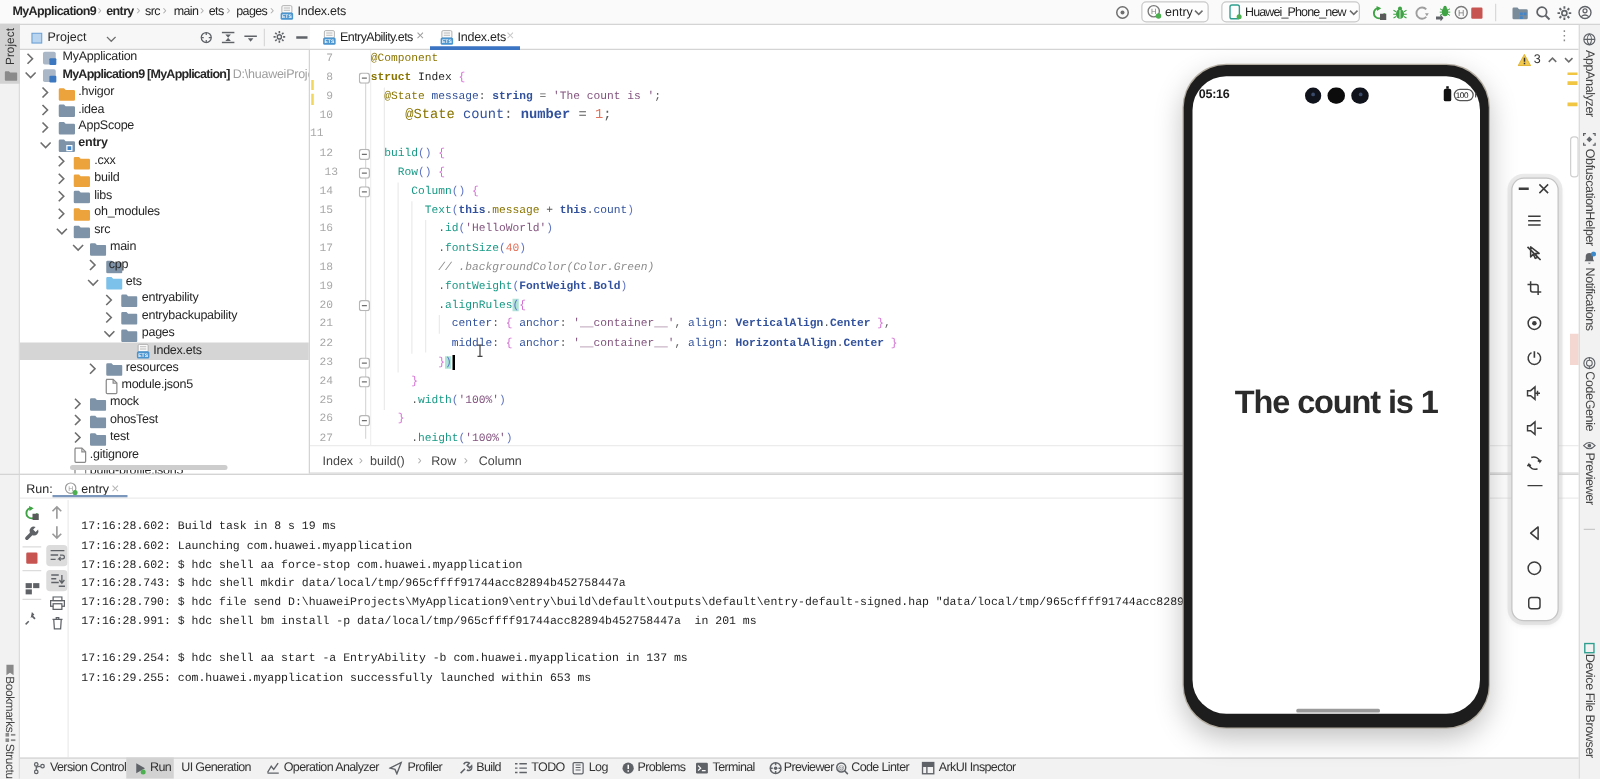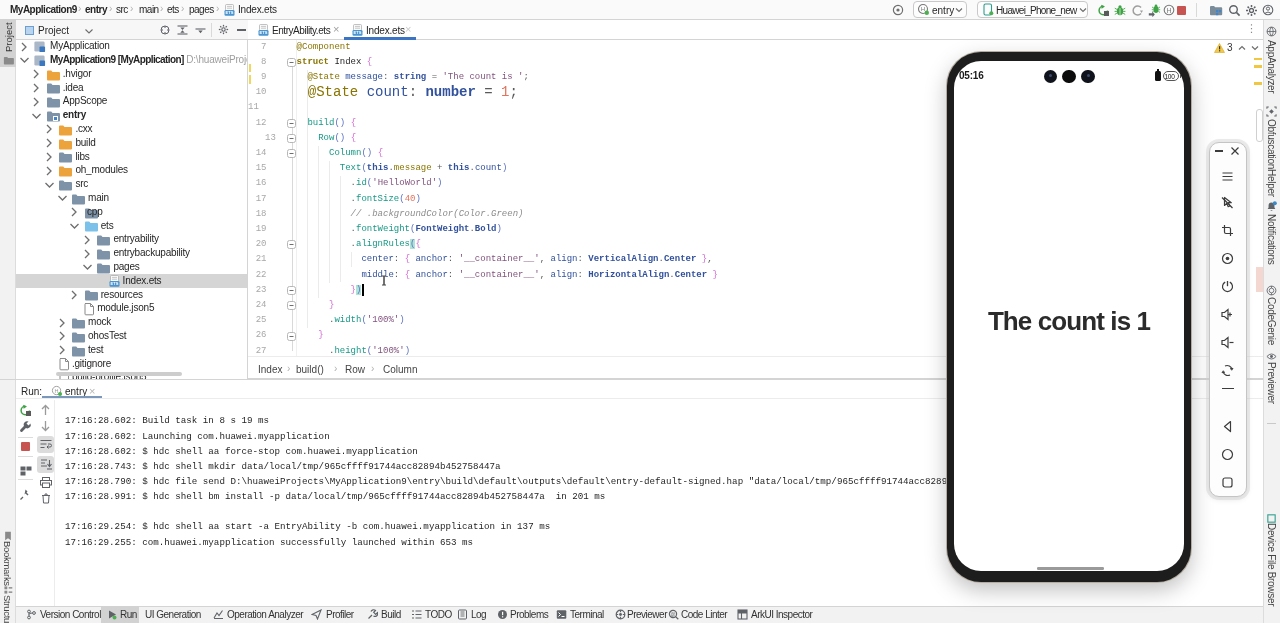--- a/index.html
+++ b/index.html
@@ -390,21 +390,21 @@
 <div class="abs" style="left:0.5px;top:24px;width:2.5px;height:8px;background:#f0d860"></div>
 <div class="abs" style="left:0.5px;top:35px;width:2.5px;height:9px;background:#f0d860"></div>
 <div class="abs" style="left:43.5px;top:21.8px;width:1px;height:289px;background:#d9d9d9"></div>
 <div class="abs mono" style="left:0;top:0;width:18.5px;height:316px;font-size:9px;color:#a8a8a8">
       <div style="position:absolute;left:0;top:-0.4px;width:18.5px;text-align:right;line-height:15.2px">7</div>
       <div style="position:absolute;left:0;top:14.8px;width:18.5px;text-align:right;line-height:15.2px">8</div>
       <div style="position:absolute;left:0;top:30.0px;width:18.5px;text-align:right;line-height:15.2px">9</div>
       <div style="position:absolute;left:0;top:45.2px;width:18.5px;text-align:right;line-height:15.2px">10</div>
       <div style="position:absolute;left:0;top:60.4px;width:18.5px;text-align:left;line-height:15.2px">11</div>
       <div style="position:absolute;left:0;top:75.6px;width:18.5px;text-align:right;line-height:15.2px">12</div>
-      <div style="position:absolute;left:17px;top:90.8px;width:18.5px;line-height:15.2px">13</div>
+      <div style="position:absolute;left:4px;top:90.8px;width:18.5px;text-align:right;line-height:15.2px">13</div>
       <div style="position:absolute;left:0;top:106.0px;width:18.5px;text-align:right;line-height:15.2px">14</div>
       <div style="position:absolute;left:0;top:121.2px;width:18.5px;text-align:right;line-height:15.2px">15</div>
       <div style="position:absolute;left:0;top:136.4px;width:18.5px;text-align:right;line-height:15.2px">16</div>
       <div style="position:absolute;left:0;top:151.6px;width:18.5px;text-align:right;line-height:15.2px">17</div>
       <div style="position:absolute;left:0;top:166.8px;width:18.5px;text-align:right;line-height:15.2px">18</div>
       <div style="position:absolute;left:0;top:182.0px;width:18.5px;text-align:right;line-height:15.2px">19</div>
       <div style="position:absolute;left:0;top:197.2px;width:18.5px;text-align:right;line-height:15.2px">20</div>
       <div style="position:absolute;left:0;top:212.4px;width:18.5px;text-align:right;line-height:15.2px">21</div>
       <div style="position:absolute;left:0;top:227.6px;width:18.5px;text-align:right;line-height:15.2px">22</div>
       <div style="position:absolute;left:0;top:242.8px;width:18.5px;text-align:right;line-height:15.2px">23</div>
@@ -453,21 +453,21 @@
 <div class="abs" style="left:48px;top:0;width:1px;height:316px;background:#f0f0f0"></div>
 <style>
 .ann{color:#897400}.kw{color:#31519c;font-weight:bold}.fld{color:#31519c}
 .fn{color:#179985}.str{color:#82537e}.num{color:#e2725b}.cmt{color:#8c8c8c;font-style:italic}
 .brc{color:#d26bd2}.par{color:#5f74c4}.pln{color:#1f1f1f}.op{color:#5a5a5a}
 .hl{background:#aee3d8}
 </style>
 <div class="abs mono" style="left:48.6px;top:-0.4px;font-size:9px;line-height:15.2px;white-space:pre"><span class="ann">@Component</span></div>
 <div class="abs mono" style="left:48.6px;top:14.8px;font-size:9px;line-height:15.2px;white-space:pre"><span class="ann b">struct</span><span class="pln">&nbsp;Index&nbsp;</span><span class="brc">{</span></div>
 <div class="abs mono" style="left:48.6px;top:30.0px;font-size:9px;line-height:15.2px;white-space:pre"><span class="pln">&nbsp;&nbsp;</span><span class="ann">@State</span><span class="fld">&nbsp;message</span><span class="op">:&nbsp;</span><span class="kw">string</span><span class="op">&nbsp;=&nbsp;</span><span class="str">'The&nbsp;count&nbsp;is&nbsp;'</span><span class="op">;</span></div>
-<div class="abs mono" style="left:43px;top:45.2px;font-size:14px;line-height:15.2px;white-space:pre"><span class="pln">&nbsp;&nbsp;</span><span class="ann">@State</span><span class="fld">&nbsp;count</span><span class="op">:&nbsp;</span><span class="kw">number</span><span class="op">&nbsp;=&nbsp;</span><span class="num">1</span><span class="op">;</span></div>
+<div class="abs mono" style="left:63px;top:45.2px;font-size:11px;line-height:15.2px;white-space:pre"><span class="pln">&nbsp;&nbsp;</span><span class="ann">@State</span><span class="fld">&nbsp;count</span><span class="op">:&nbsp;</span><span class="kw">number</span><span class="op">&nbsp;=&nbsp;</span><span class="num">1</span><span class="op">;</span></div>
 <div class="abs mono" style="left:48.6px;top:75.6px;font-size:9px;line-height:15.2px;white-space:pre"><span class="pln">&nbsp;&nbsp;</span><span class="fn">build</span><span class="par">()</span><span class="pln">&nbsp;</span><span class="brc">{</span></div>
 <div class="abs mono" style="left:48.6px;top:90.8px;font-size:9px;line-height:15.2px;white-space:pre"><span class="pln">&nbsp;&nbsp;&nbsp;&nbsp;</span><span class="fn">Row</span><span class="par">()</span><span class="pln">&nbsp;</span><span class="brc">{</span></div>
 <div class="abs mono" style="left:48.6px;top:106.0px;font-size:9px;line-height:15.2px;white-space:pre"><span class="pln">&nbsp;&nbsp;&nbsp;&nbsp;&nbsp;&nbsp;</span><span class="fn">Column</span><span class="par">()</span><span class="pln">&nbsp;</span><span class="brc">{</span></div>
 <div class="abs mono" style="left:48.6px;top:121.2px;font-size:9px;line-height:15.2px;white-space:pre"><span class="pln">&nbsp;&nbsp;&nbsp;&nbsp;&nbsp;&nbsp;&nbsp;&nbsp;</span><span class="fn">Text</span><span class="par">(</span><span class="kw">this</span><span class="op">.</span><span class="ann">message</span><span class="op">&nbsp;+&nbsp;</span><span class="kw">this</span><span class="op">.</span><span class="fld">count</span><span class="par">)</span></div>
 <div class="abs mono" style="left:48.6px;top:136.4px;font-size:9px;line-height:15.2px;white-space:pre"><span class="pln">&nbsp;&nbsp;&nbsp;&nbsp;&nbsp;&nbsp;&nbsp;&nbsp;&nbsp;&nbsp;</span><span class="op">.</span><span class="fn">id</span><span class="par">(</span><span class="str">'HelloWorld'</span><span class="par">)</span></div>
 <div class="abs mono" style="left:48.6px;top:151.6px;font-size:9px;line-height:15.2px;white-space:pre"><span class="pln">&nbsp;&nbsp;&nbsp;&nbsp;&nbsp;&nbsp;&nbsp;&nbsp;&nbsp;&nbsp;</span><span class="op">.</span><span class="fn">fontSize</span><span class="par">(</span><span class="num">40</span><span class="par">)</span></div>
 <div class="abs mono" style="left:48.6px;top:166.8px;font-size:9px;line-height:15.2px;white-space:pre"><span class="pln">&nbsp;&nbsp;&nbsp;&nbsp;&nbsp;&nbsp;&nbsp;&nbsp;&nbsp;&nbsp;</span><span class="cmt">//&nbsp;.backgroundColor(Color.Green)</span></div>
 <div class="abs mono" style="left:48.6px;top:182.0px;font-size:9px;line-height:15.2px;white-space:pre"><span class="pln">&nbsp;&nbsp;&nbsp;&nbsp;&nbsp;&nbsp;&nbsp;&nbsp;&nbsp;&nbsp;</span><span class="op">.</span><span class="fn">fontWeight</span><span class="par">(</span><span class="kw">FontWeight</span><span class="op">.</span><span class="kw">Bold</span><span class="par">)</span></div>
 <div class="abs mono" style="left:48.6px;top:197.2px;font-size:9px;line-height:15.2px;white-space:pre"><span class="pln">&nbsp;&nbsp;&nbsp;&nbsp;&nbsp;&nbsp;&nbsp;&nbsp;&nbsp;&nbsp;</span><span class="op">.</span><span class="fn">alignRules</span><span class="par hl">(</span><span class="brc">{</span></div>
 <div class="abs mono" style="left:48.6px;top:212.4px;font-size:9px;line-height:15.2px;white-space:pre"><span class="pln">&nbsp;&nbsp;&nbsp;&nbsp;&nbsp;&nbsp;&nbsp;&nbsp;&nbsp;&nbsp;&nbsp;&nbsp;</span><span class="fld">center</span><span class="op">:&nbsp;</span><span class="brc">{</span><span class="fld">&nbsp;anchor</span><span class="op">:&nbsp;</span><span class="str">'__container__'</span><span class="op">,&nbsp;</span><span class="fld">align</span><span class="op">:&nbsp;</span><span class="kw">VerticalAlign</span><span class="op">.</span><span class="kw">Center</span><span class="pln">&nbsp;</span><span class="brc">}</span><span class="op">,</span></div>

